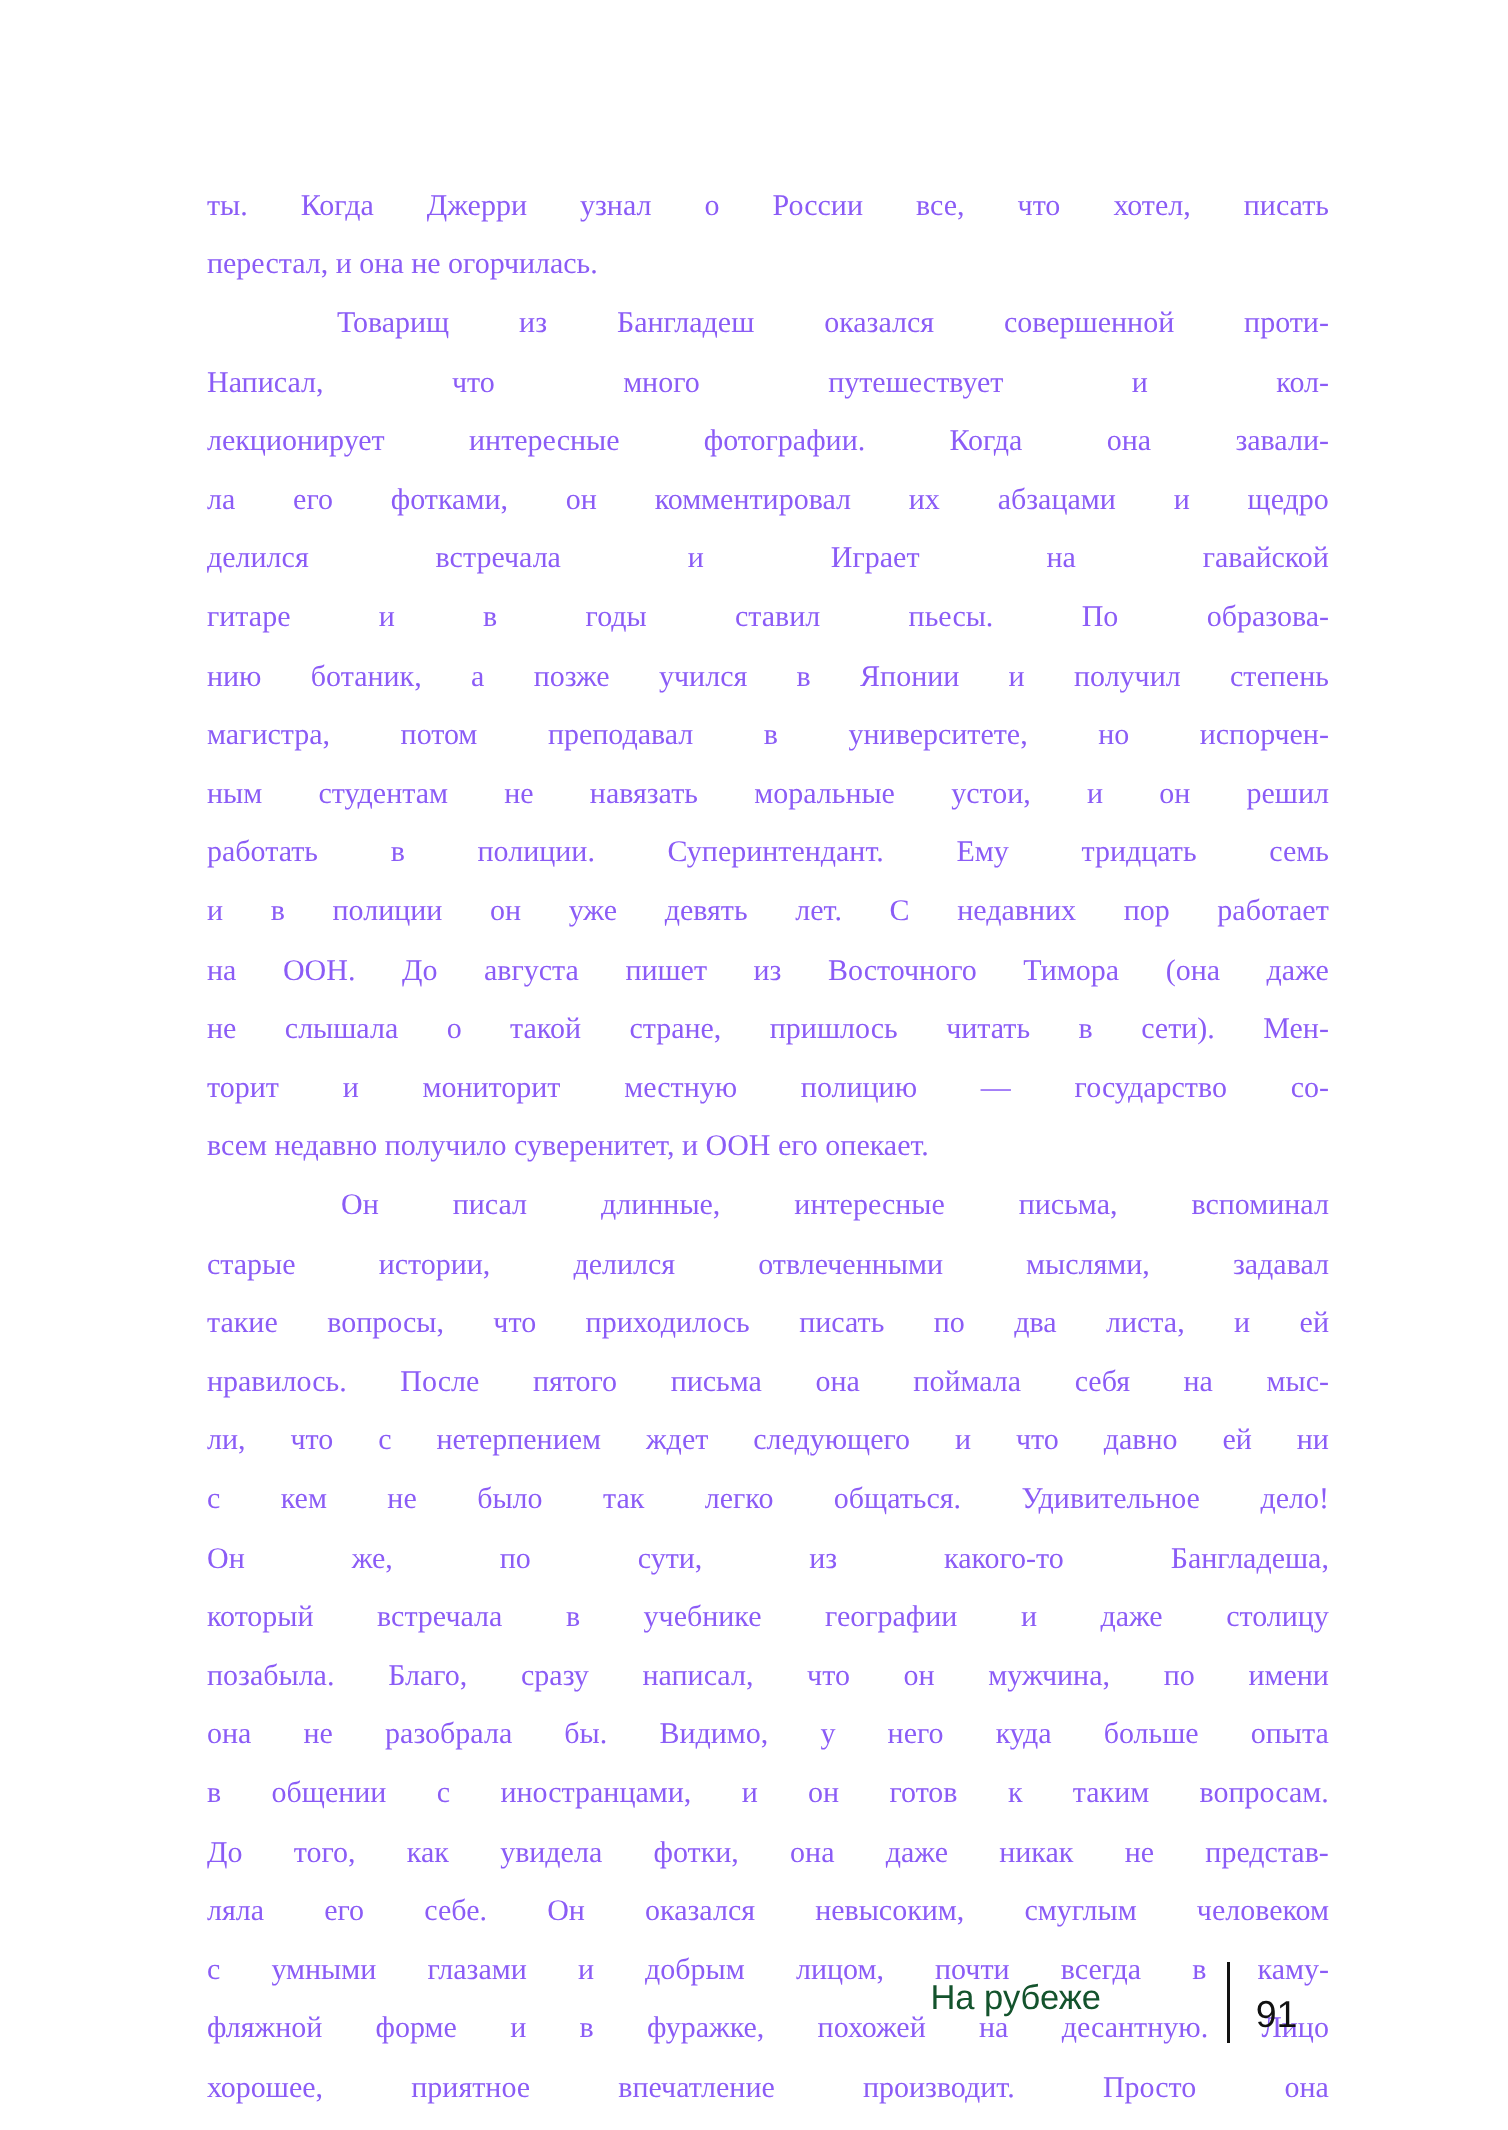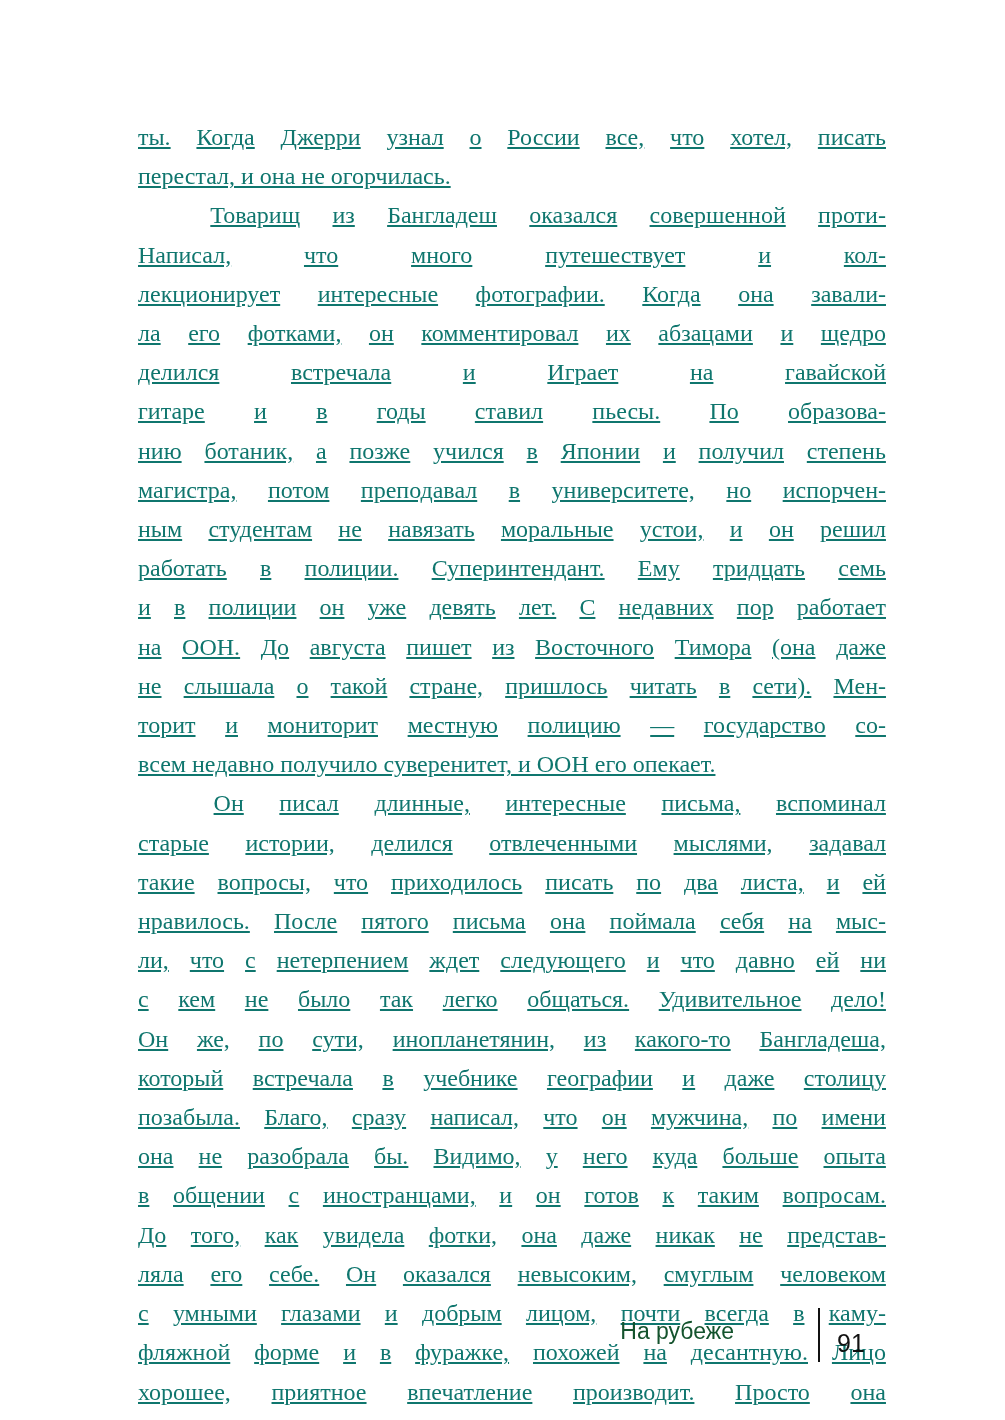--- a/index.html
+++ b/index.html
@@ -21,29 +21,28 @@
   #text-column {
     position: absolute;
     left: 138px;
     top: 118px;
     width: 748px;
   }
 
   .para {
     margin: 0;
     font-family: "Liberation Serif", "DejaVu Serif", serif;
-    font-size: 24px;
+    font-size: 20px;
     line-height: 39.2px;
-    color: #0f766e;
+    color: #8b5cf6;
     text-align: justify;
     text-justify: inter-word;
     -webkit-hyphens: none;
     hyphens: none;
     white-space: normal;
-    text-decoration: underline;
   }
 
   
   .line {
     display: block;
     white-space: nowrap;
   }
 
   
   .line.just {
@@ -338,21 +337,20 @@
           <span class="w">легко</span>
           <span class="w">общаться.</span>
           <span class="w">Удивительное</span>
           <span class="w">дело!</span>
         </span>
         <span class="line just">
           <span class="w">Он</span>
           <span class="w">же,</span>
           <span class="w">по</span>
           <span class="w">сути,</span>
-          <span class="w">инопланетянин,</span>
           <span class="w">из</span>
           <span class="w">какого-то</span>
           <span class="w">Бангладеша,</span>
         </span>
         <span class="line just">
           <span class="w">который</span>
           <span class="w">встречала</span>
           <span class="w">в</span>
           <span class="w">учебнике</span>
           <span class="w">географии</span>

